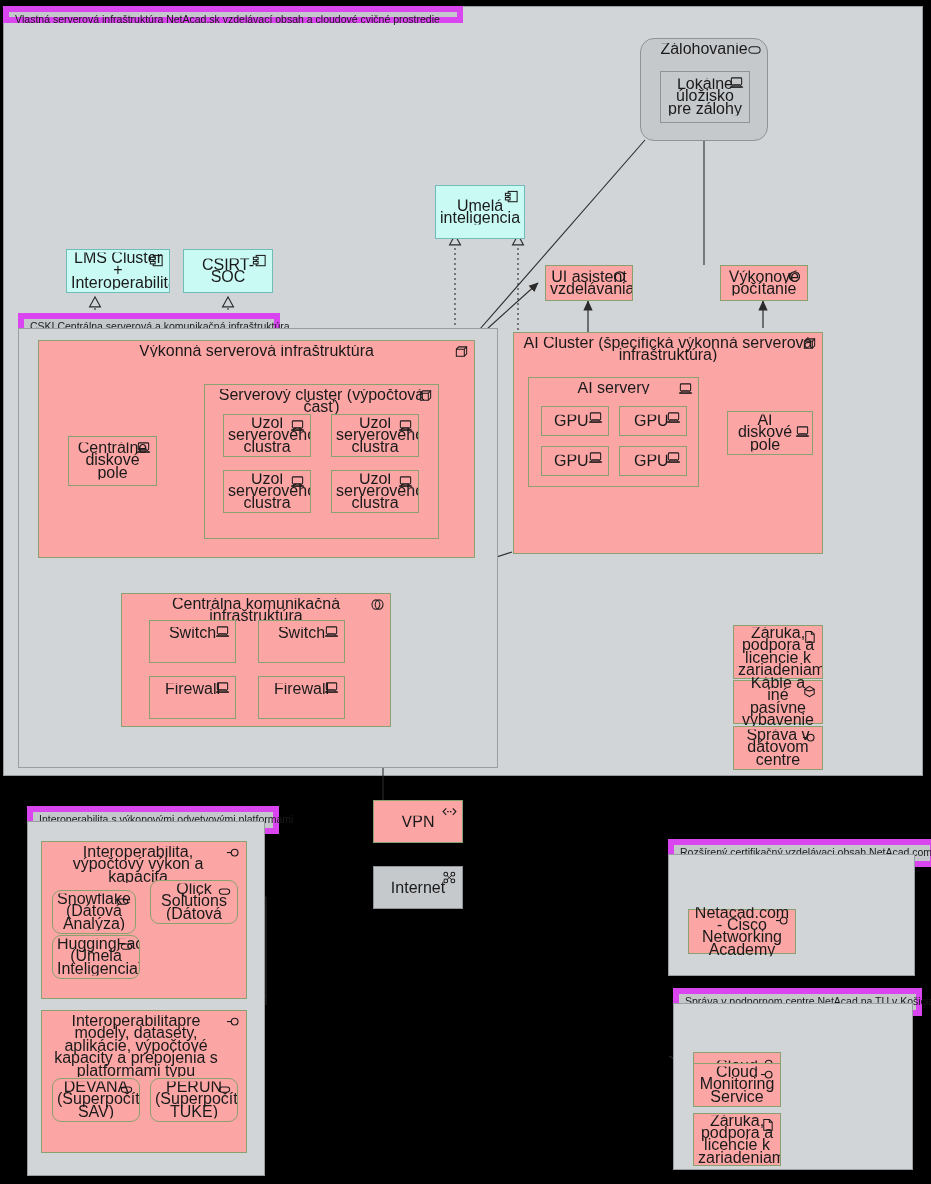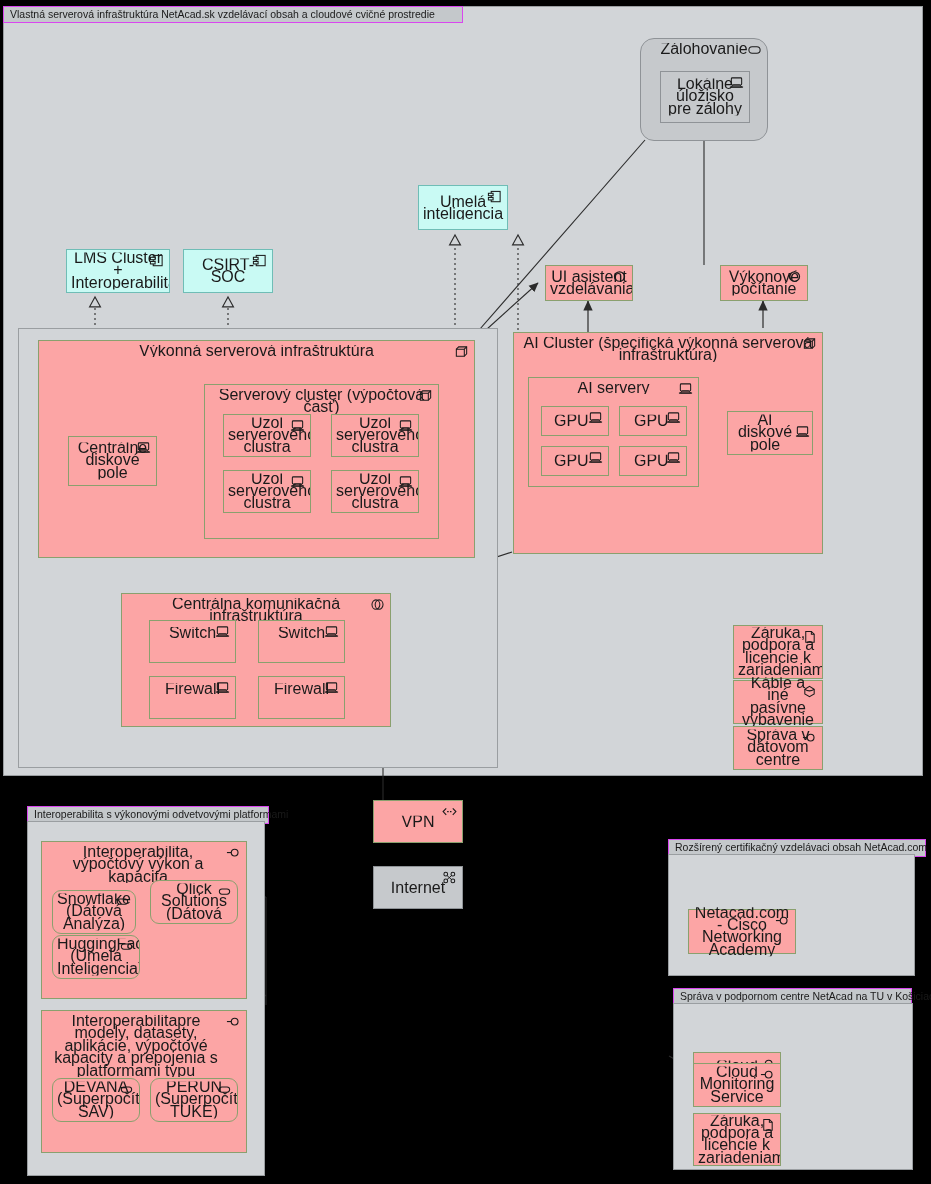--- a/index.html
+++ b/index.html
@@ -1,20 +1,20 @@
 <!DOCTYPE html>
 <html><head>
 <meta charset="utf-8">
 <style>
   html,body{margin:0;padding:0;background:#000;}
   body{width:931px;height:1184px;position:relative;font-family:"Liberation Sans",sans-serif;color:#1a1a1a;overflow:hidden;}
   .abs{position:absolute;box-sizing:border-box;}
   
   .grp{background:#d2d5d8;border:1px solid #9a9ea1;}
-  .grp-tab{position:absolute;left:0;top:0;height:16px;background:#c4c8cb;border:1px solid #d946ef;
+  .grp-tab{position:absolute;left:0;top:0;height:16px;background:#c4c8cb;border:6px solid #d946ef;
            font-size:10.5px;line-height:15px;padding:0 6px;white-space:nowrap;color:#1a1a1a;}
   .grp-body{position:absolute;left:0;top:15px;right:0;bottom:0;background:#d2d5d8;border:1px solid #9a9ea1;}
   .node{background:#fca5a5;border:1px solid #8aa06e;}
   .node-grey{background:#c6c9cc;border:1px solid #8f9397;}
   .node-cyan{background:#c9faf4;border:1px solid #6fbdb6;}
   .round{border-radius:9px;}
   .round-lg{border-radius:14px;}
   .lbl{position:absolute;left:0;right:0;text-align:center;font-size:16px;line-height:12.4px;
        color:#1a1a1a;padding:0 4px;box-sizing:border-box;overflow:hidden;}
   .lbl-top{top:4px;}
@@ -95,21 +95,21 @@
     <div class="ico">
       <svg viewBox="0 0 16 14">
           <rect x="2.5" y="2" width="11" height="7.5" rx="1" fill="none" stroke="#1a1a1a" stroke-width="1.1"></rect>
           <path d="M1 11.8 h14" stroke="#1a1a1a" stroke-width="1.3"></path>
           <path d="M4.5 9.5 h7 l2 2.3 h-11 z" fill="none" stroke="#1a1a1a" stroke-width="1"></path>
         </svg>
     </div>
   </div>
 </div>
 
-<div class="abs node-cyan" style="left:418px;top:185px;width:90px;height:45px;">
+<div class="abs node-cyan" style="left:435px;top:185px;width:90px;height:54px;">
   <div class="lbl lbl-mid">Umelá inteligencia</div>
   <div class="ico">
     <svg viewBox="0 0 16 14">
         <rect x="4.5" y="1.5" width="9.5" height="11" fill="none" stroke="#1a1a1a" stroke-width="1.1"></rect>
         <rect x="1.5" y="3.5" width="5" height="2.6" fill="#c9faf4" stroke="#1a1a1a" stroke-width="1.1"></rect>
         <rect x="1.5" y="8" width="5" height="2.6" fill="#c9faf4" stroke="#1a1a1a" stroke-width="1.1"></rect>
       </svg>
   </div>
 </div>
 
@@ -149,20 +149,23 @@
   <div class="lbl lbl-mid">Výkonové počítanie</div>
   <div class="ico">
     <svg viewBox="0 0 16 14">
         <ellipse cx="8" cy="7" rx="5.4" ry="5" fill="none" stroke="#1a1a1a" stroke-width="1.2"></ellipse>
         <path d="M4.6 3.6 a5.4 5 0 0 0 0 6.8" stroke="#1a1a1a" stroke-width="1.1" fill="none"></path>
       </svg>
   </div>
 </div>
 
 <div class="abs" style="left:18px;top:313px;width:480px;height:455px;">
+  <div class="grp-tab" style="width:238px;">
+    <span>CSKI Centrálna serverová a komunikačná infraštruktúra</span>
+  </div>
   <div class="grp-body"></div>
 </div>
 
 <div class="abs node" style="left:38px;top:340px;width:437px;height:218px;">
   <div class="lbl lbl-top">Výkonná serverová infraštruktúra</div>
   <div class="ico">
     <svg viewBox="0 0 16 14">
         <path d="M2.5 4.5 h8.5 v7.5 h-8.5 z" fill="none" stroke="#1a1a1a" stroke-width="1.1"></path>
         <path d="M2.5 4.5 l2.5 -2.5 h8.5 v7.5 l-2.5 2.5" fill="none" stroke="#1a1a1a" stroke-width="1.1"></path>
         <path d="M11 4.5 l2.5 -2.5" stroke="#1a1a1a" stroke-width="1.1" fill="none"></path>

